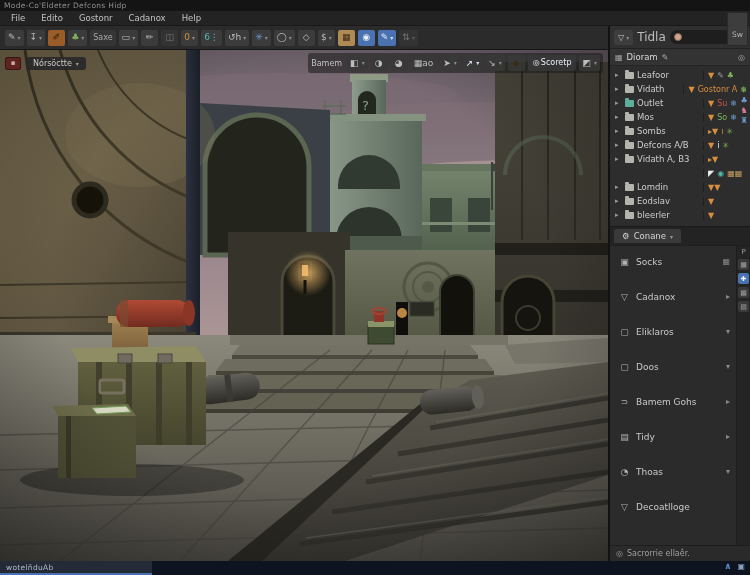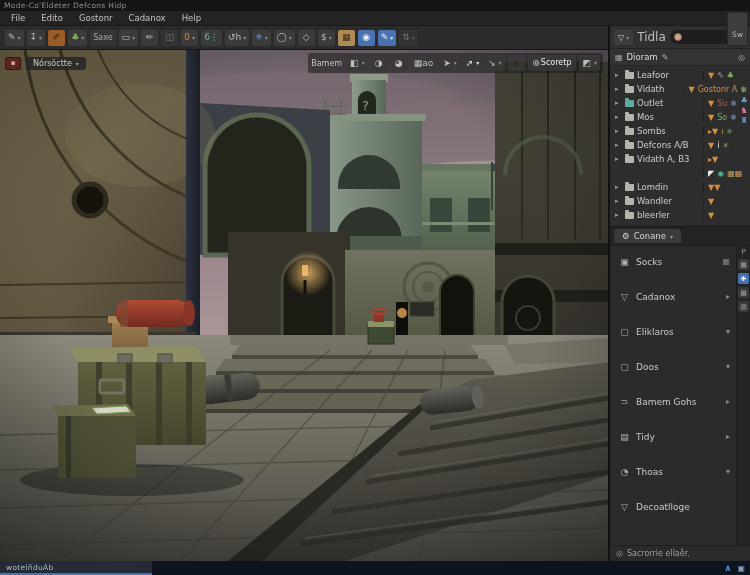--- a/index.html
+++ b/index.html
@@ -94,21 +94,21 @@
   .tabstrip{position:absolute;top:0;right:0;bottom:0;width:14px;background:#242424;display:flex;
     flex-direction:column;align-items:center;padding-top:2px;gap:3px;border-left:1px solid #1d1d1d}
   .pin{font-size:7px;color:#9f9f9f}
   .ptab{width:11px;height:11px;border-radius:2px;background:#3a3a3a;color:#9f9f9f;font-size:7px;
     display:flex;align-items:center;justify-content:center}
   .ptab.on{background:#4a72b0;color:#eef3fb}
   .panel-footer{height:16px;background:#2a2a2a;border-top:1px solid #1e1e1e;display:flex;
     align-items:center;gap:4px;padding:0 6px;font-size:8px;color:#9f9f9f}
 
   
-  .statusbar{height:14px;background:#0d1420;display:flex;align-items:center;position:relative}
+  .statusbar{height:14px;background:#0d1420;display:flex;align-items:flex-start;position:relative}
   .sb-tab{height:14px;width:152px;background:#242b36;border-bottom:2px solid #4a72b0;color:#aebacb;
     font-size:7.5px;display:flex;align-items:center;padding:0 6px;letter-spacing:.3px}
   .sb-right{margin-left:auto;display:flex;align-items:center;gap:6px;padding-right:5px}
   .sb-chev{color:#5b87c7;font-size:9px;font-weight:bold}
   .sb-ic{color:#8aa0bf;font-size:8px}
 </style>
 </head>
 <body>
 
 <div class="app">
@@ -662,21 +662,21 @@
           <span class="tri">▸</span>
           <span class="foldr"></span>
           <span class="ol-label">Lomdin</span>
           <span class="ol-badges">
             <span class="org">▼▼</span>
           </span>
         </div>
         <div class="ol-row">
           <span class="tri">▸</span>
           <span class="foldr"></span>
-          <span class="ol-label">Wandler</span>
+          <span class="ol-label">Eodslav</span>
           <span class="ol-badges">
             <span class="org">▼</span>
           </span>
         </div>
         <div class="ol-row">
           <span class="tri">▸</span>
           <span class="foldr"></span>
           <span class="ol-label">bleerler</span>
           <span class="ol-badges">
             <span class="org">▼</span>

